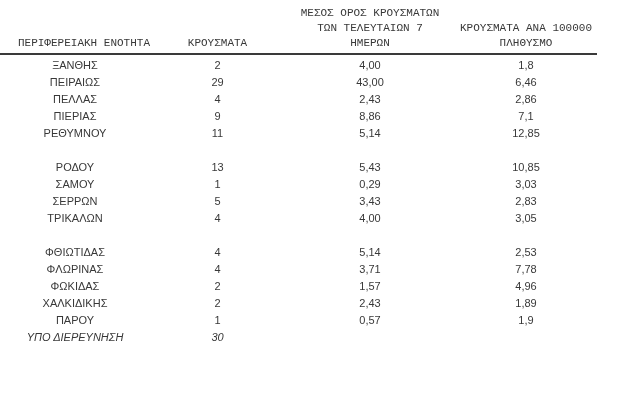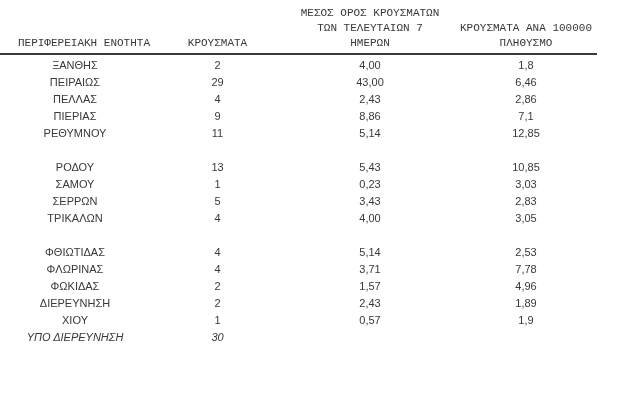--- a/index.html
+++ b/index.html
@@ -115,21 +115,21 @@
       </tr>
       <tr>
         <td>ΡΟΔΟΥ</td>
         <td>13</td>
         <td>5,43</td>
         <td>10,85</td>
       </tr>
       <tr>
         <td>ΣΑΜΟΥ</td>
         <td>1</td>
-        <td>0,23</td>
+        <td>0,29</td>
         <td>3,03</td>
       </tr>
       <tr>
         <td>ΣΕΡΡΩΝ</td>
         <td>5</td>
         <td>3,43</td>
         <td>2,83</td>
       </tr>
       <tr>
         <td>ΤΡΙΚΑΛΩΝ</td>
@@ -155,27 +155,27 @@
         <td>3,71</td>
         <td>7,78</td>
       </tr>
       <tr>
         <td>ΦΩΚΙΔΑΣ</td>
         <td>2</td>
         <td>1,57</td>
         <td>4,96</td>
       </tr>
       <tr>
-        <td>ΔΙΕΡΕΥΝΗΣΗ</td>
+        <td>ΧΑΛΚΙΔΙΚΗΣ</td>
         <td>2</td>
         <td>2,43</td>
         <td>1,89</td>
       </tr>
       <tr>
-        <td>ΧΙΟΥ</td>
+        <td>ΠΑΡΟΥ</td>
         <td>1</td>
         <td>0,57</td>
         <td>1,9</td>
       </tr>
       <tr class="summary">
         <td>ΥΠΟ ΔΙΕΡΕΥΝΗΣΗ</td>
         <td>30</td>
         <td></td>
         <td></td>
       </tr>

